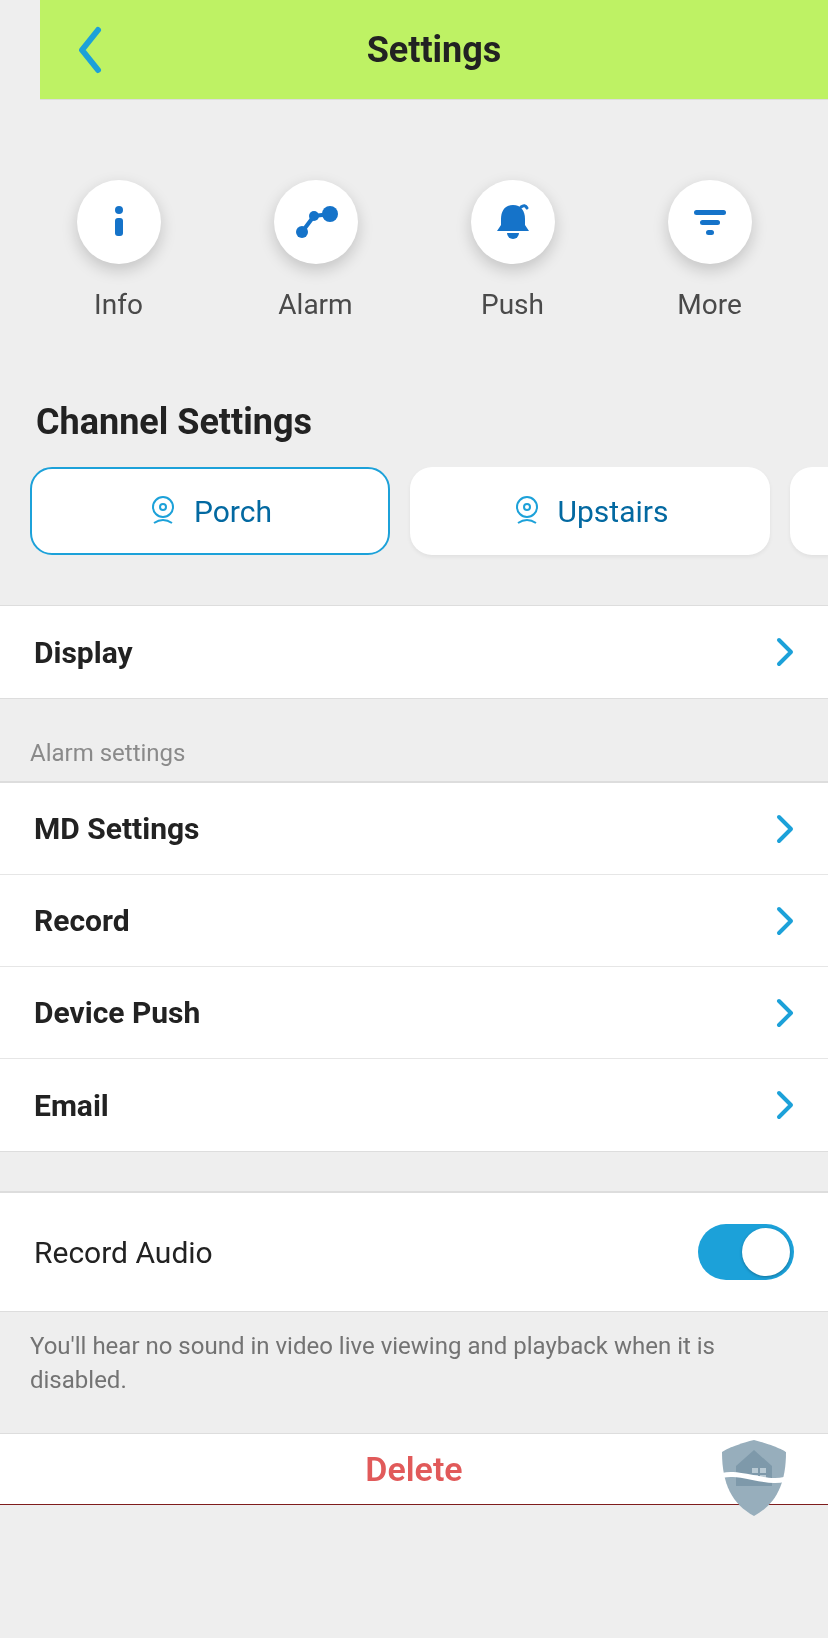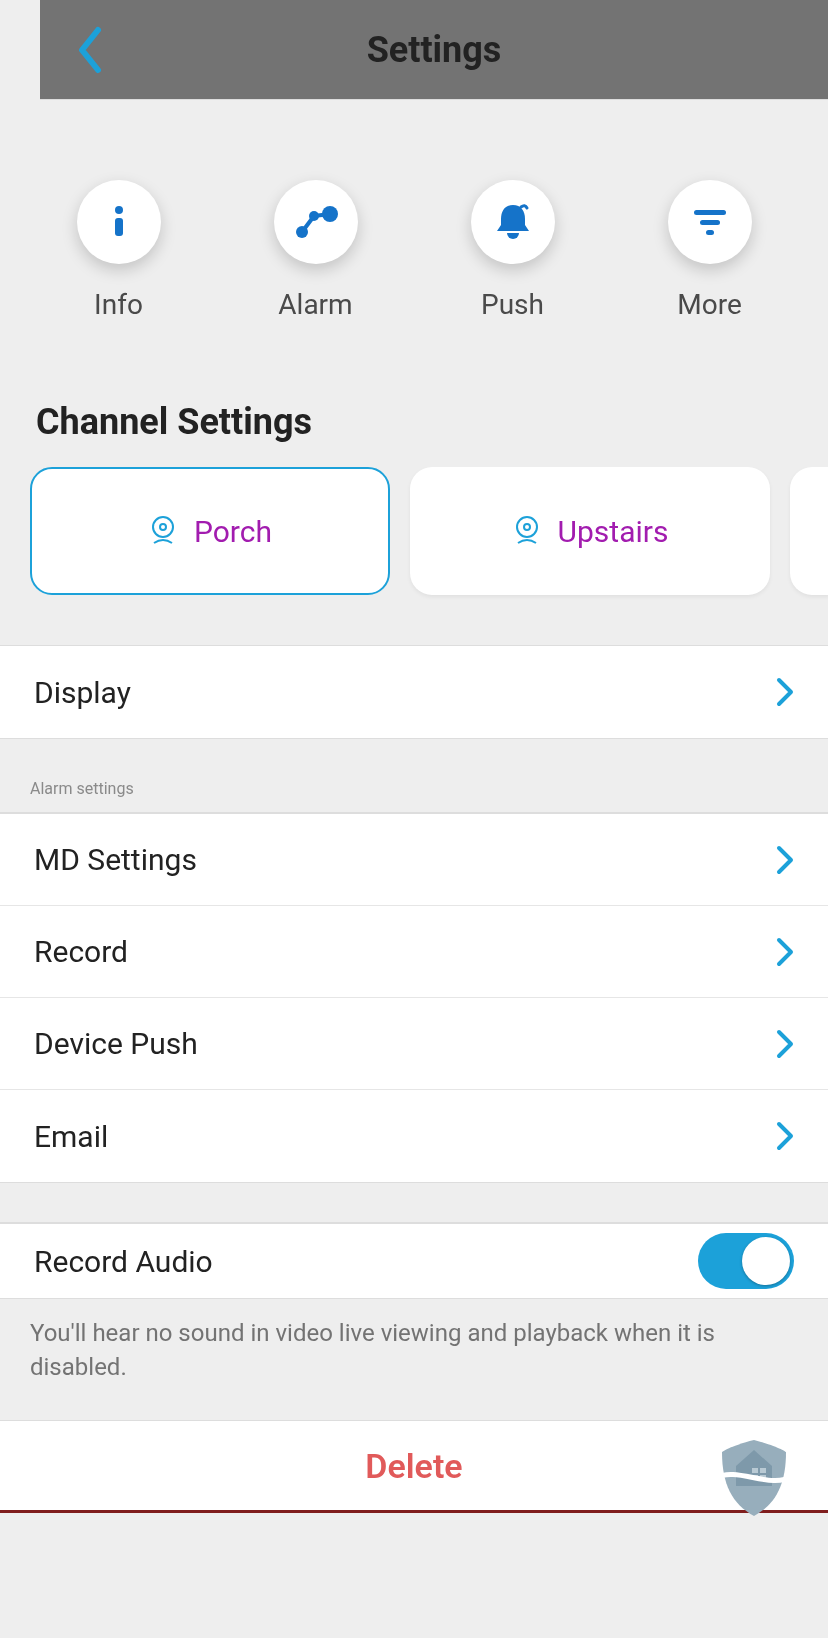--- a/index.html
+++ b/index.html
@@ -8,21 +8,21 @@
     height: 1638px;
     font-family: -apple-system, BlinkMacSystemFont, "Segoe UI", Roboto, Helvetica, Arial, sans-serif;
     background: #eeeeee;
     color: #222;
     overflow: hidden;
     position: relative;
   }
 
   
   .header {
-    background: #737373;
+    background: #bef264;
     height: 100px;
     display: flex;
     align-items: center;
     justify-content: center;
     position: relative;
     border-bottom: 1px solid #ddd;
     margin-left: 40px;
   }
   .header .back {
     position: absolute;
@@ -78,29 +78,29 @@
     padding: 20px 36px 24px 36px;
   }
   .channel-row {
     display: flex;
     gap: 20px;
     padding: 0 30px 50px 30px;
     overflow: hidden;
   }
   .channel-card {
     flex: 0 0 360px;
-    height: 128px;
+    height: 88px;
     background: #ffffff;
     border-radius: 22px;
     display: flex;
     align-items: center;
     justify-content: center;
     gap: 16px;
     font-size: 30px;
-    color: #a21caf;
+    color: #0369a1;
     box-shadow: 0 2px 4px rgba(0,0,0,0.06);
     cursor: pointer;
   }
   .channel-card.selected {
     border: 2px solid #1ca1d9;
     box-shadow: none;
   }
   .channel-card.peek {
     flex: 0 0 40px;
     border-radius: 22px 0 0 22px;
@@ -115,42 +115,43 @@
   .list-row {
     height: 92px;
     display: flex;
     align-items: center;
     justify-content: space-between;
     padding: 0 34px;
     font-size: 30px;
     color: #222;
     border-bottom: 1px solid #e6e6e6;
     cursor: pointer;
+    font-weight: bold;
   }
   .list-row:last-child { border-bottom: none; }
   .list-row .chevron {
     color: #1ca1d9;
   }
 
   .subheader {
     padding: 40px 30px 14px 30px;
-    font-size: 16px;
+    font-size: 24px;
     color: #8a8a8a;
     border-bottom: 1px solid #ddd;
   }
 
   .spacer-small {
     height: 40px;
     border-bottom: 1px solid #ddd;
   }
 
   
   .toggle-row {
     background: #ffffff;
-    height: 76px;
+    height: 120px;
     display: flex;
     align-items: center;
     justify-content: space-between;
     padding: 0 34px;
     font-size: 30px;
     border-top: 1px solid #ddd;
     border-bottom: 1px solid #ddd;
   }
   .toggle {
     width: 96px;
@@ -174,25 +175,25 @@
   .help-text {
     padding: 18px 30px 36px 30px;
     font-size: 24px;
     color: #737373;
     line-height: 1.4;
     border-bottom: 1px solid #ddd;
   }
 
   .delete-row {
     background: #ffffff;
-    height: 92px;
-    display: flex;
-    align-items: center;
-    justify-content: center;
-    border-bottom: 3px solid #7f1d1d;
+    height: 71px;
+    display: flex;
+    align-items: center;
+    justify-content: center;
+    border-bottom: 1px solid #7f1d1d;
     cursor: pointer;
   }
   .delete-row span {
     font-size: 34px;
     font-weight: 600;
     color: #e15a5a;
   }
 
   
   .badge {

